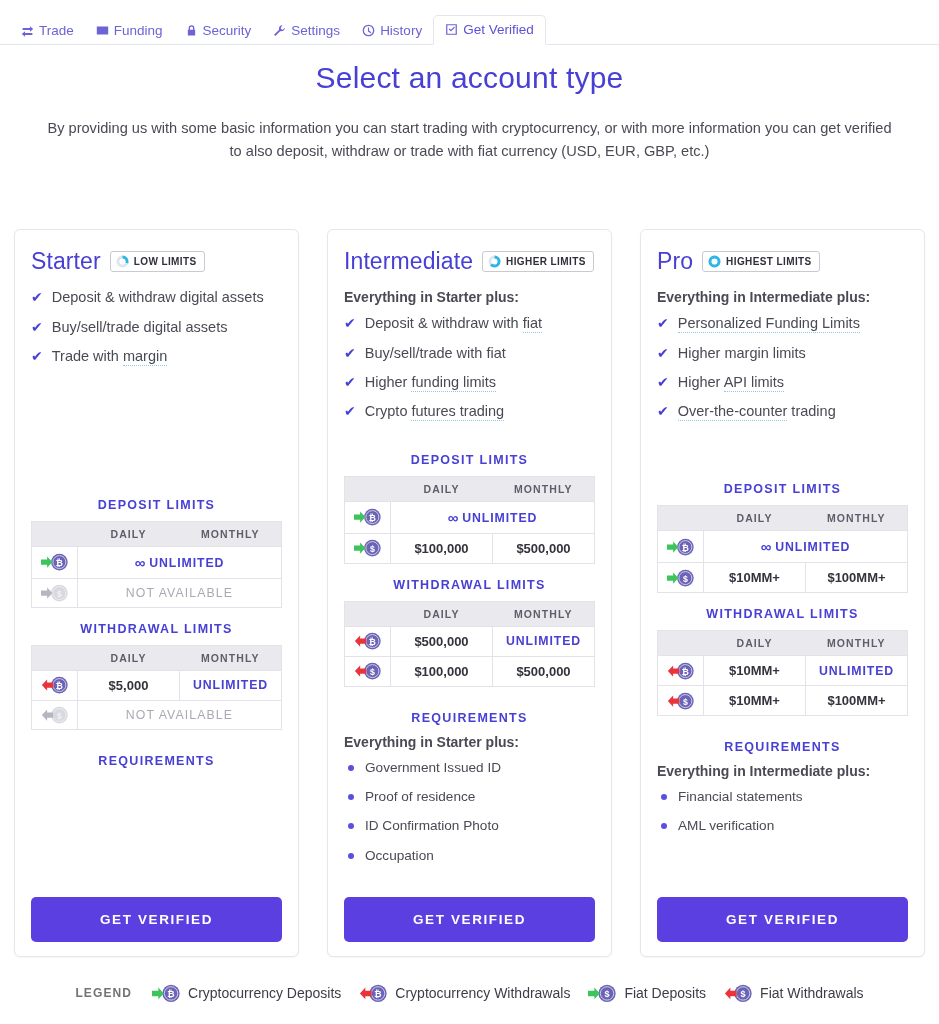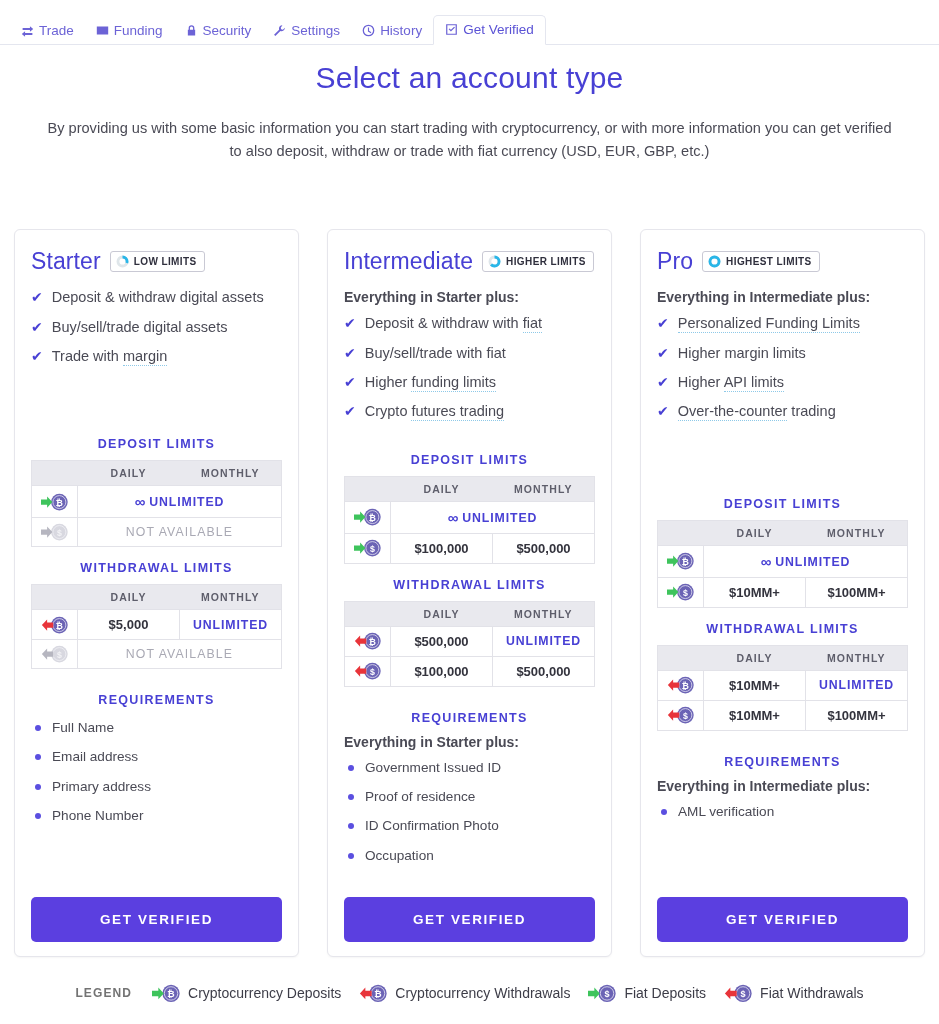--- a/index.html
+++ b/index.html
@@ -390,38 +390,20 @@
                     <text x="21" y="15.6" text-anchor="middle" font-size="10" font-weight="bold" font-family="&quot;Liberation Sans&quot;, sans-serif" fill="#f2f2f5">$</text>
                     <path d="M14 8.5 h-7 v-3.5 l-6 6.5 6 6.5 v-3.5 h7 z" fill="#b6b6c0"></path>
                   </svg>
                 </div>
               </td>
               <td colspan="2" class="na">NOT AVAILABLE</td>
             </tr>
           </tbody>
         </table>
         <div class="sect-title" style="margin-top: 24px;">REQUIREMENTS</div>
-        <ul class="reqs">
-          <li>
-            <span class="bullet"></span>
-            <span>Full Name</span>
-          </li>
-          <li>
-            <span class="bullet"></span>
-            <span>Email address</span>
-          </li>
-          <li>
-            <span class="bullet"></span>
-            <span>Primary address</span>
-          </li>
-          <li>
-            <span class="bullet"></span>
-            <span>Phone Number</span>
-          </li>
-        </ul>
         <div class="spacer-flex"></div>
         <button class="cta">GET VERIFIED</button>
       </div>
       <div class="card">
         <div class="card-head">
           <div class="tier-name">Intermediate</div>
           <div class="tier-badge">
             <span style="display: inline-flex; align-items: center;">
               <svg width="13" height="13" viewBox="0 0 20 20">
                 <circle cx="10" cy="10" r="7" fill="none" stroke="#dfe6ea" stroke-width="4.4"></circle>
@@ -663,20 +645,24 @@
               <td class="amt">$10MM+</td>
               <td class="amt">$100MM+</td>
             </tr>
           </tbody>
         </table>
         <div class="sect-title" style="margin-top: 24px;">REQUIREMENTS</div>
         <div class="plus-line" style="margin-bottom: 6px;">Everything in Intermediate plus:</div>
         <ul class="reqs">
           <li>
             <span class="bullet"></span>
+            <span>Financial statements</span>
+          </li>
+          <li>
+            <span class="bullet"></span>
             <span>AML verification</span>
           </li>
         </ul>
         <div class="spacer-flex"></div>
         <button class="cta">GET VERIFIED</button>
       </div>
     </div>
 
   <div class="legend" id="legend">
       <div class="legend-label">LEGEND</div>

